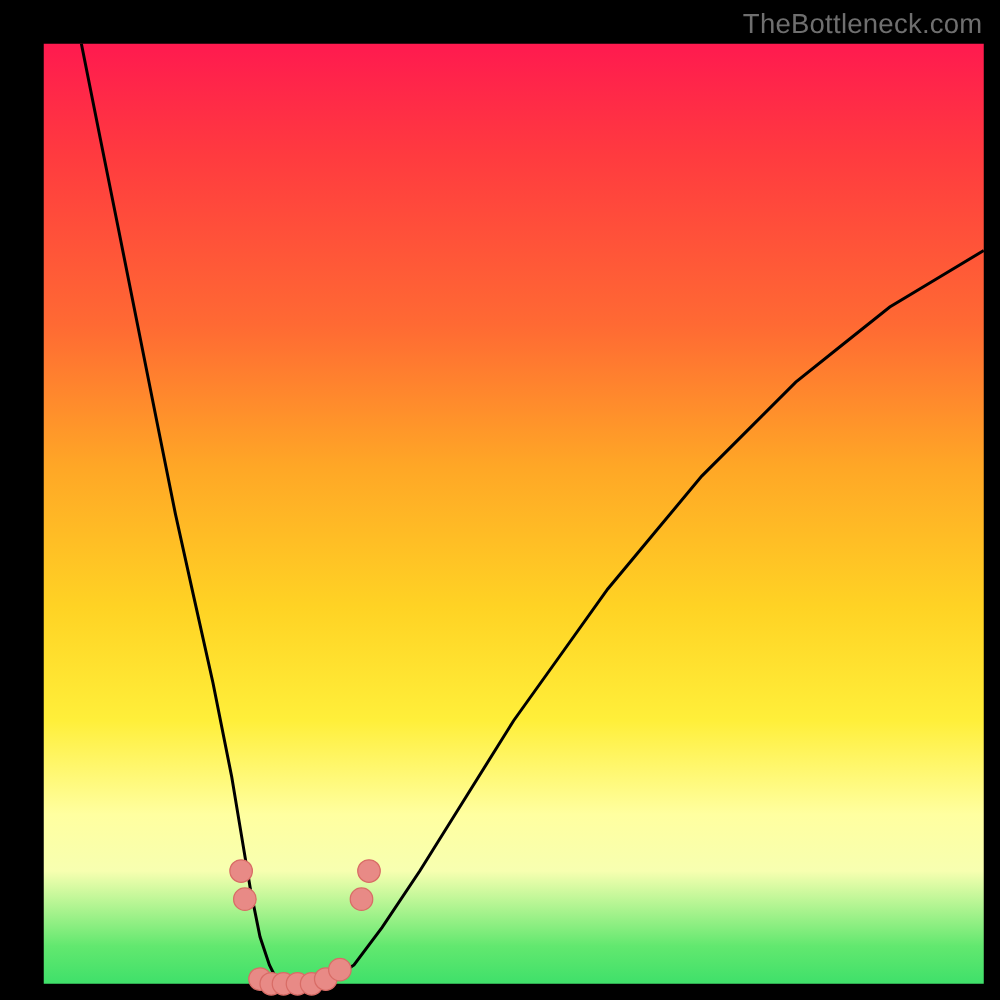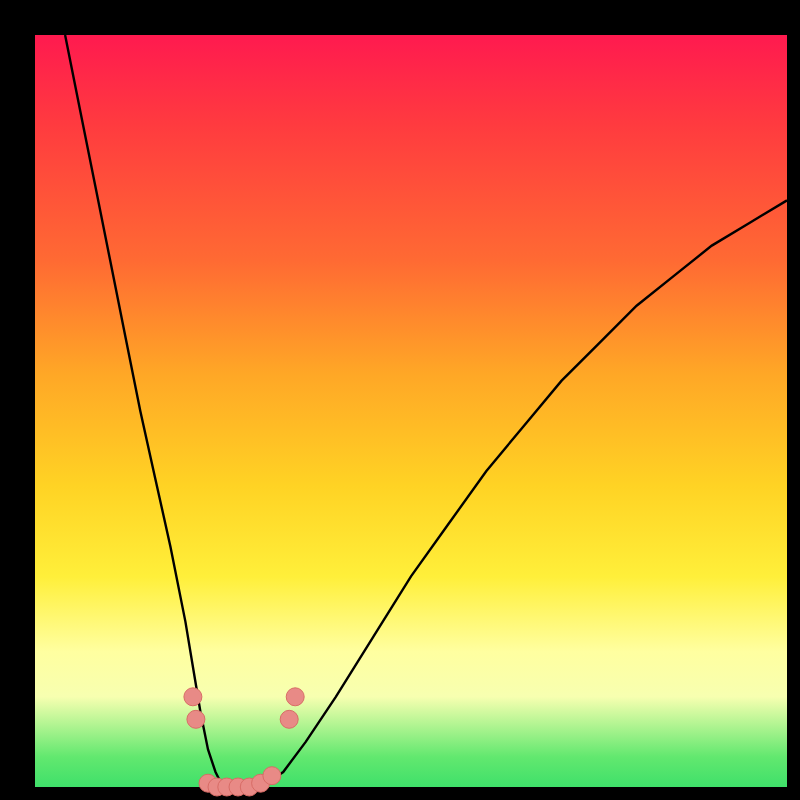--- a/index.html
+++ b/index.html
@@ -75,13 +75,14 @@
           <circle cx="203.0" cy="752.0" r="9" fill="#e88a86" stroke="#d86c66" stroke-width="1"></circle>
           <circle cx="214.3" cy="752.0" r="9" fill="#e88a86" stroke="#d86c66" stroke-width="1"></circle>
           <circle cx="225.6" cy="748.2" r="9" fill="#e88a86" stroke="#d86c66" stroke-width="1"></circle>
           <circle cx="236.9" cy="740.7" r="9" fill="#e88a86" stroke="#d86c66" stroke-width="1"></circle>
           <circle cx="254.2" cy="684.3" r="9" fill="#e88a86" stroke="#d86c66" stroke-width="1"></circle>
           <circle cx="260.2" cy="661.8" r="9" fill="#e88a86" stroke="#d86c66" stroke-width="1"></circle>
         </g>
     </svg>
   </div>
 
+  <div class="watermark">TheBottleneck.com</div>
 </div>
 
 </body></html>

